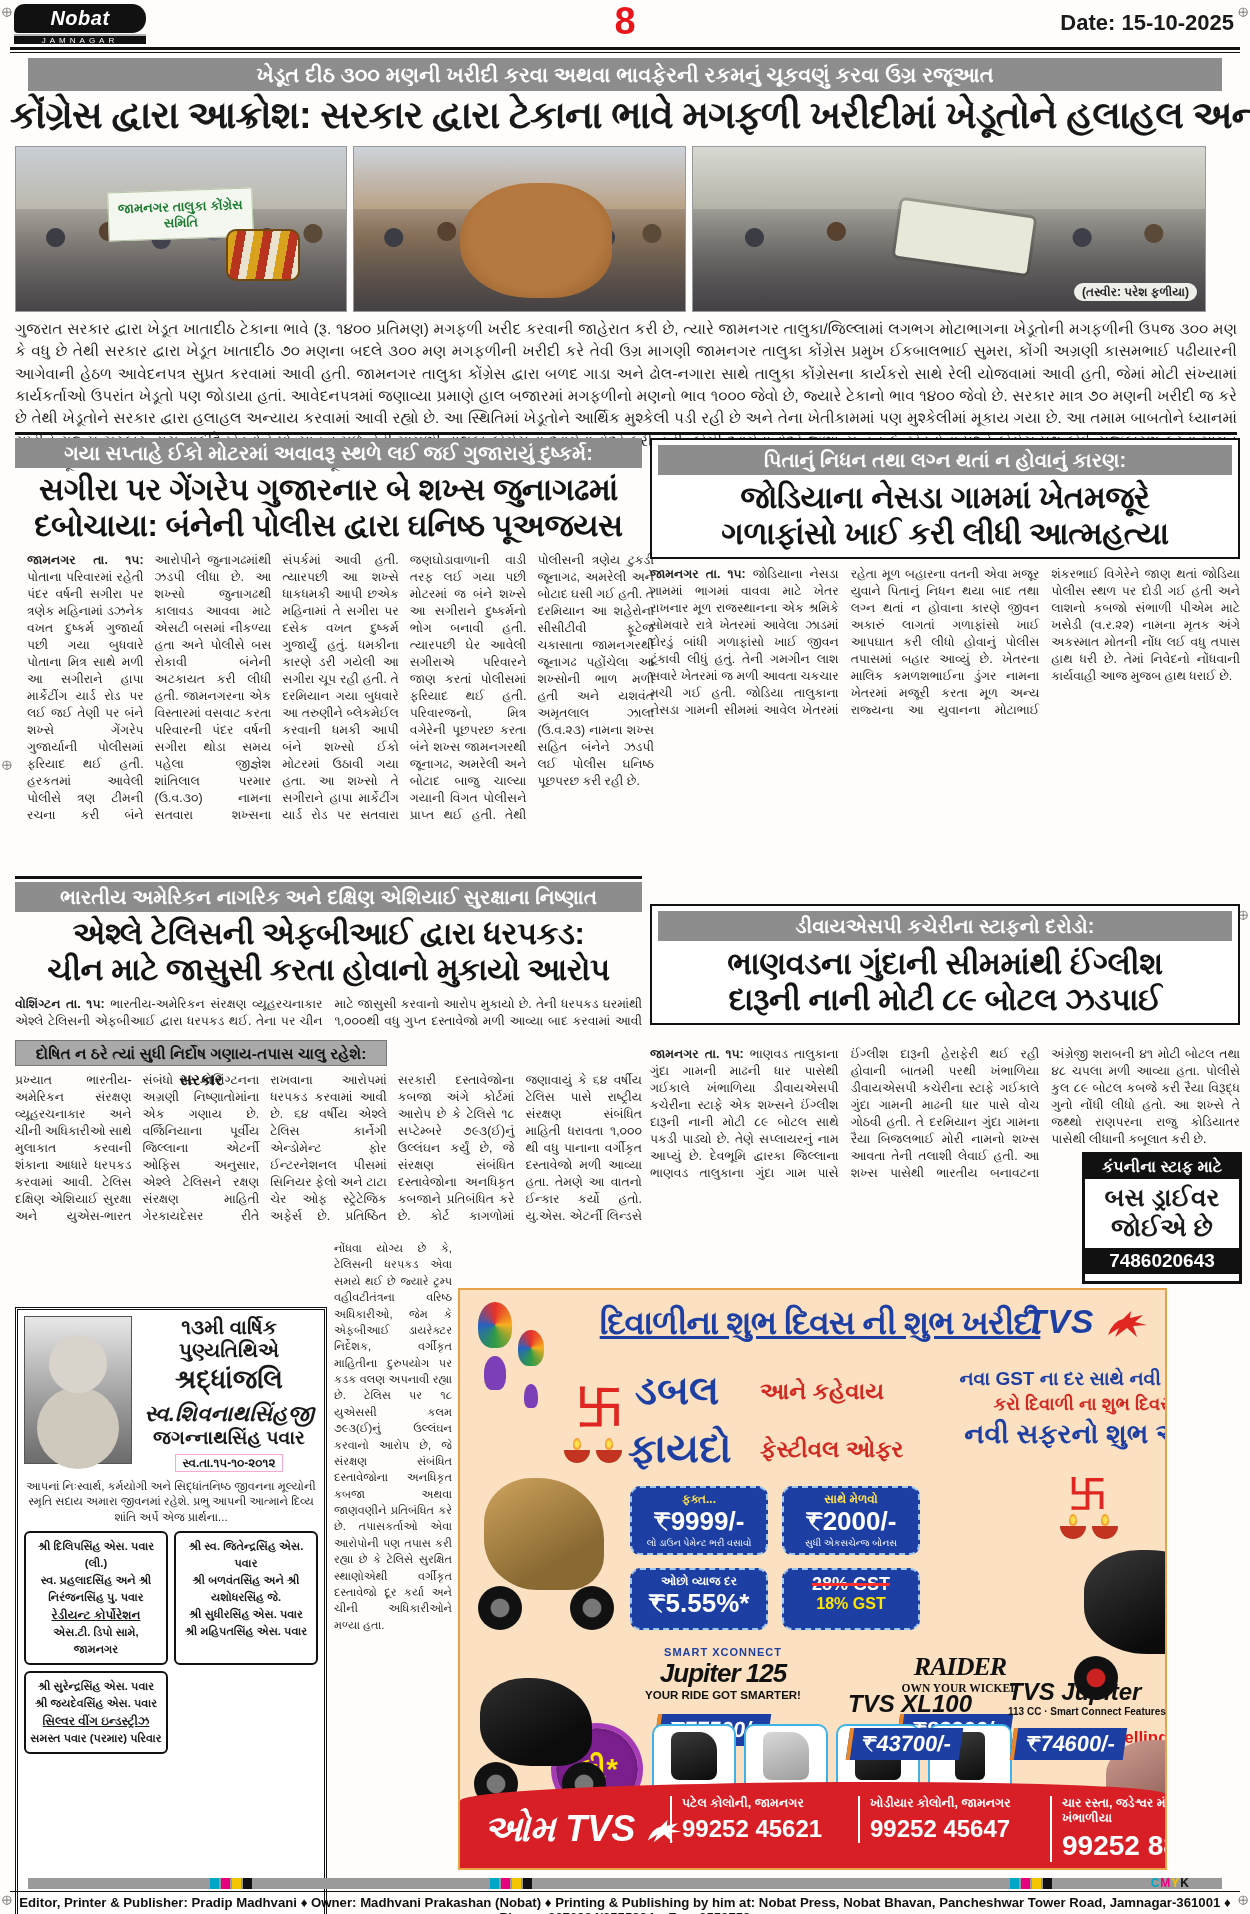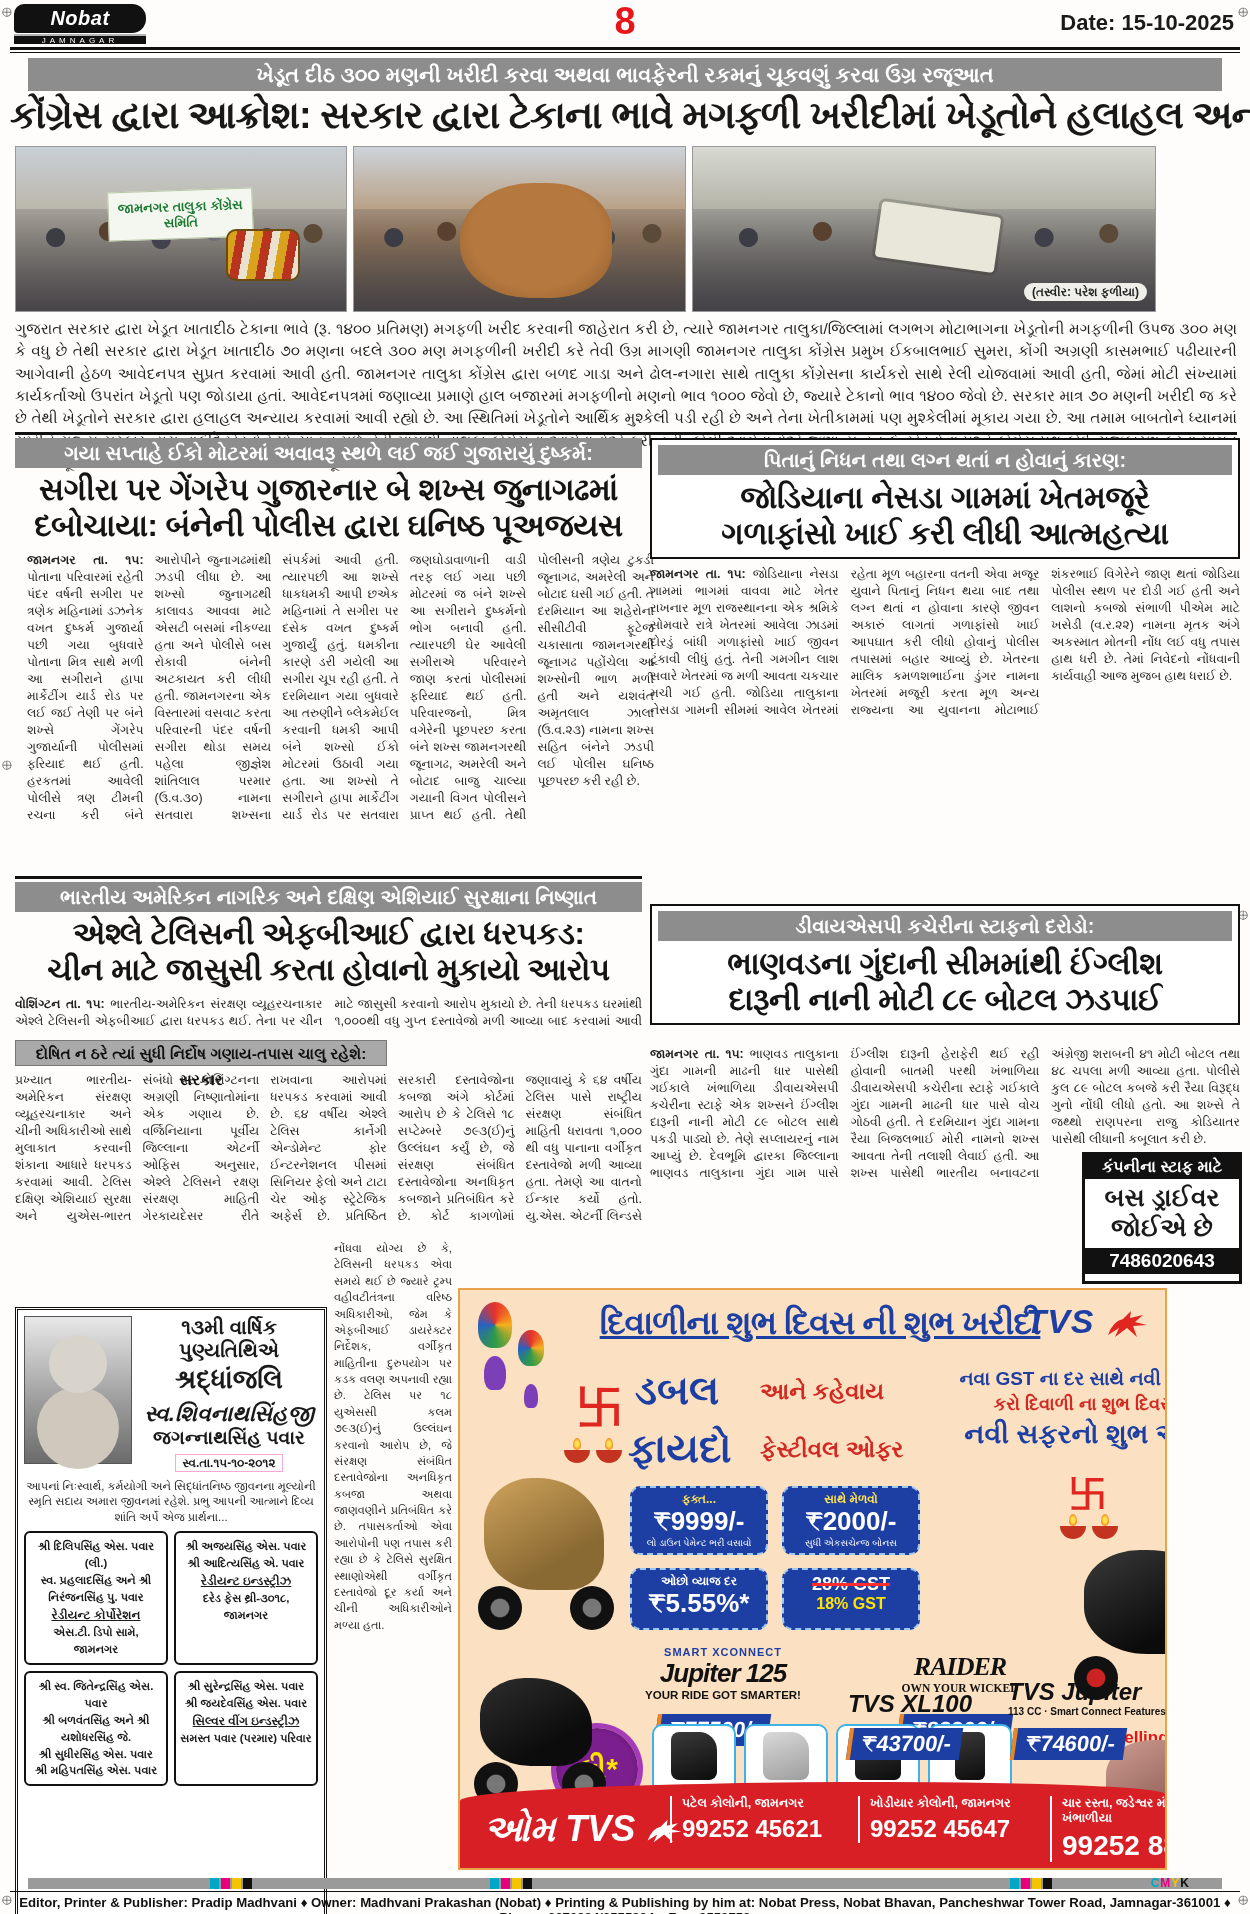--- a/index.html
+++ b/index.html
@@ -18,21 +18,21 @@
   .header-rule2 { left:10px; right:10px; top:52px; border-top:1px solid #111; }
 
   .banner { background:#8d8d8d; color:#fff; font-weight:bold; text-align:center; }
   .kicker { left:28px; top:58px; width:1194px; height:33px; font-size:21px; line-height:33px; }
   .main-headline { left:10px; top:94px; width:1230px; text-align:center; font-size:38px; font-weight:bold; color:#181818; letter-spacing:-1px; white-space:nowrap; }
 
   
   .photo { top:146px; height:166px; border:1px solid #999; overflow:hidden; position:absolute; }
   .photo1 { left:15px; width:332px; background:linear-gradient(180deg,#c9cfd6 0%,#b9b3a4 45%,#8d8575 100%); }
   .photo2 { left:353px; width:333px; background:linear-gradient(180deg,#cdd3da 0%,#b08a5f 55%,#7d6a4e 100%); }
-  .photo3 { left:692px; width:464px; background:linear-gradient(180deg,#d7d9d2 0%,#a9a79a 50%,#6f6c5f 100%); }
+  .photo3 { left:692px; width:514px; background:linear-gradient(180deg,#d7d9d2 0%,#a9a79a 50%,#6f6c5f 100%); }
   .crowd { position:absolute; bottom:0; left:0; right:0; height:62%; background:
       radial-gradient(circle at 12% 28%, #3c3c44 9px, transparent 10px),
       radial-gradient(circle at 28% 22%, #59412f 9px, transparent 10px),
       radial-gradient(circle at 44% 30%, #42424e 9px, transparent 10px),
       radial-gradient(circle at 60% 22%, #6e6e78 9px, transparent 10px),
       radial-gradient(circle at 76% 28%, #3f3f49 9px, transparent 10px),
       radial-gradient(circle at 90% 24%, #5c4a38 9px, transparent 10px),
       linear-gradient(180deg, rgba(90,88,96,.25), rgba(60,58,66,.85)); }
   .congress-banner { position:absolute; left:28%; top:26%; width:44%; height:30%; background:#f4f7ef; border:1px solid #b6c7a5; color:#1d7a32; font-weight:bold; font-size:13px; text-align:center; display:flex; align-items:center; justify-content:center; transform:rotate(-2deg); }
   .drum { position:absolute; right:14%; bottom:18%; width:74px; height:52px; background:repeating-linear-gradient(100deg,#d8a21c 0 9px,#b8341f 9px 18px,#e9e2cf 18px 26px); border-radius:10px; border:2px solid #6e4a12; }
@@ -248,26 +248,20 @@
     </div>
     <p class="obit-msg">આપનાં નિઃસ્વાર્થ, કર્મયોગી અને સિદ્ધાંતનિષ્ઠ જીવનના મૂલ્યોની સ્મૃતિ સદાય અમારા જીવનમાં રહેશે. પ્રભુ આપની આત્માને દિવ્ય શાંતિ અર્પે એજ પ્રાર્થના...</p>
     <div class="obit-grid">
       <div class="obit-box">
         <div>શ્રી દિલિપસિંહ એસ. પવાર (લી.)</div>
         <div>સ્વ. પ્રહલાદસિંહ અને શ્રી નિરંજનસિંહ પુ. પવાર</div>
         <div class="org">રેડીયન્ટ કોર્પોરેશન</div>
         <div>એસ.ટી. ડિપો સામે, જામનગર</div>
       </div>
       <div class="obit-box">
-        <div>શ્રી અજયસિંહ એસ. પવાર</div>
-        <div>શ્રી આદિત્યસિંહ એ. પવાર</div>
-        <div class="org">રેડીયન્ટ ઇન્ડસ્ટ્રીઝ</div>
-        <div>દરેડ ફેસ થ્રી-૩૦૧૮, જામનગર</div>
-      </div>
-      <div class="obit-box">
         <div>શ્રી સ્વ. જિતેન્દ્રસિંહ એસ. પવાર</div>
         <div>શ્રી બળવંતસિંહ અને શ્રી યશોધરસિંહ જે.</div>
         <div>શ્રી સુધીરસિંહ એસ. પવાર</div>
         <div>શ્રી મહિપતસિંહ એસ. પવાર</div>
       </div>
       <div class="obit-box">
         <div>શ્રી સુરેન્દ્રસિંહ એસ. પવાર</div>
         <div>શ્રી જયદેવસિંહ એસ. પવાર</div>
         <div class="org">સિલ્વર વીંગ ઇન્ડસ્ટ્રીઝ</div>
         <div>સમસ્ત પવાર (પરમાર) પરિવાર</div>

